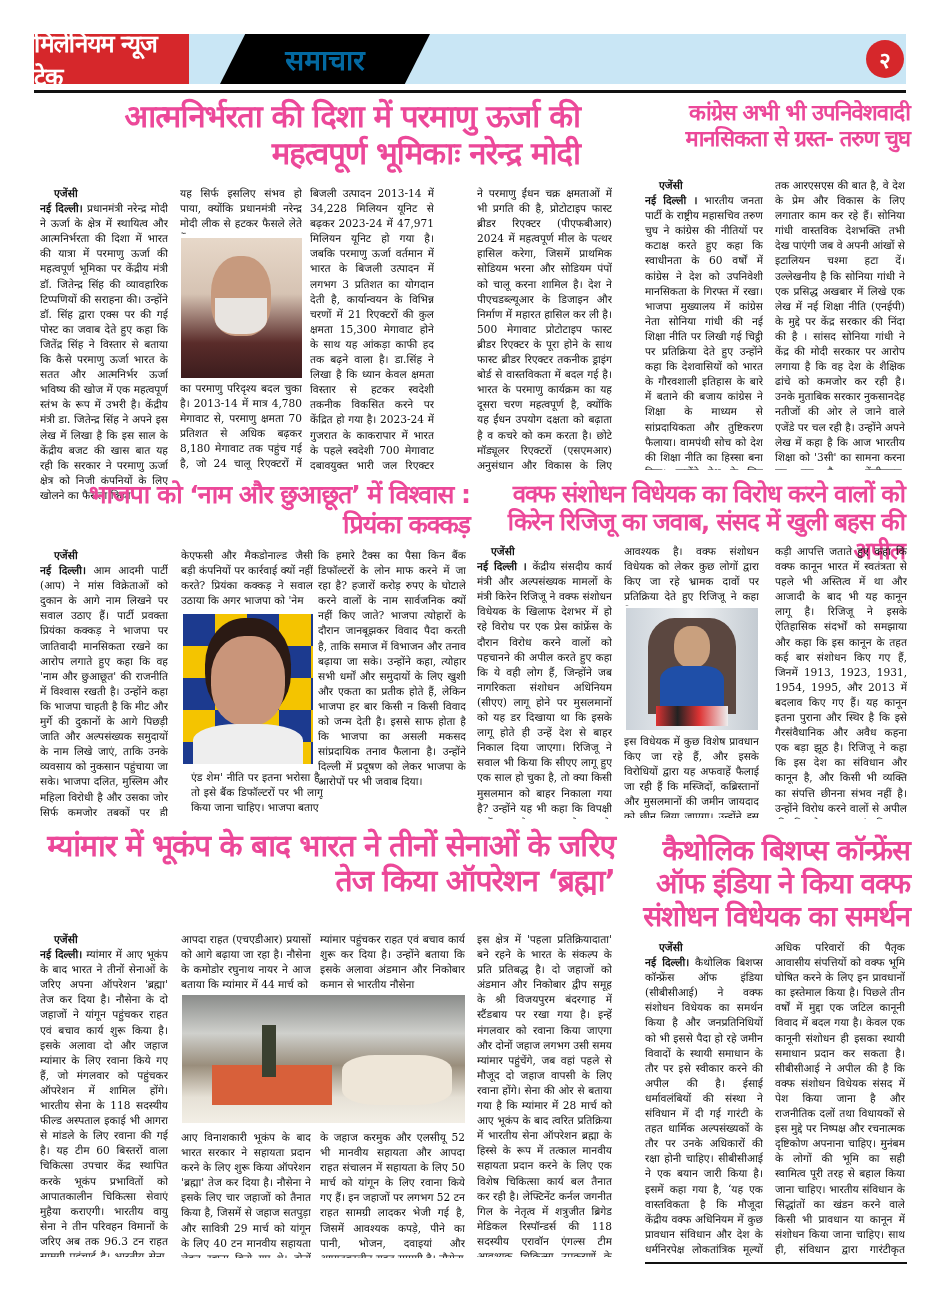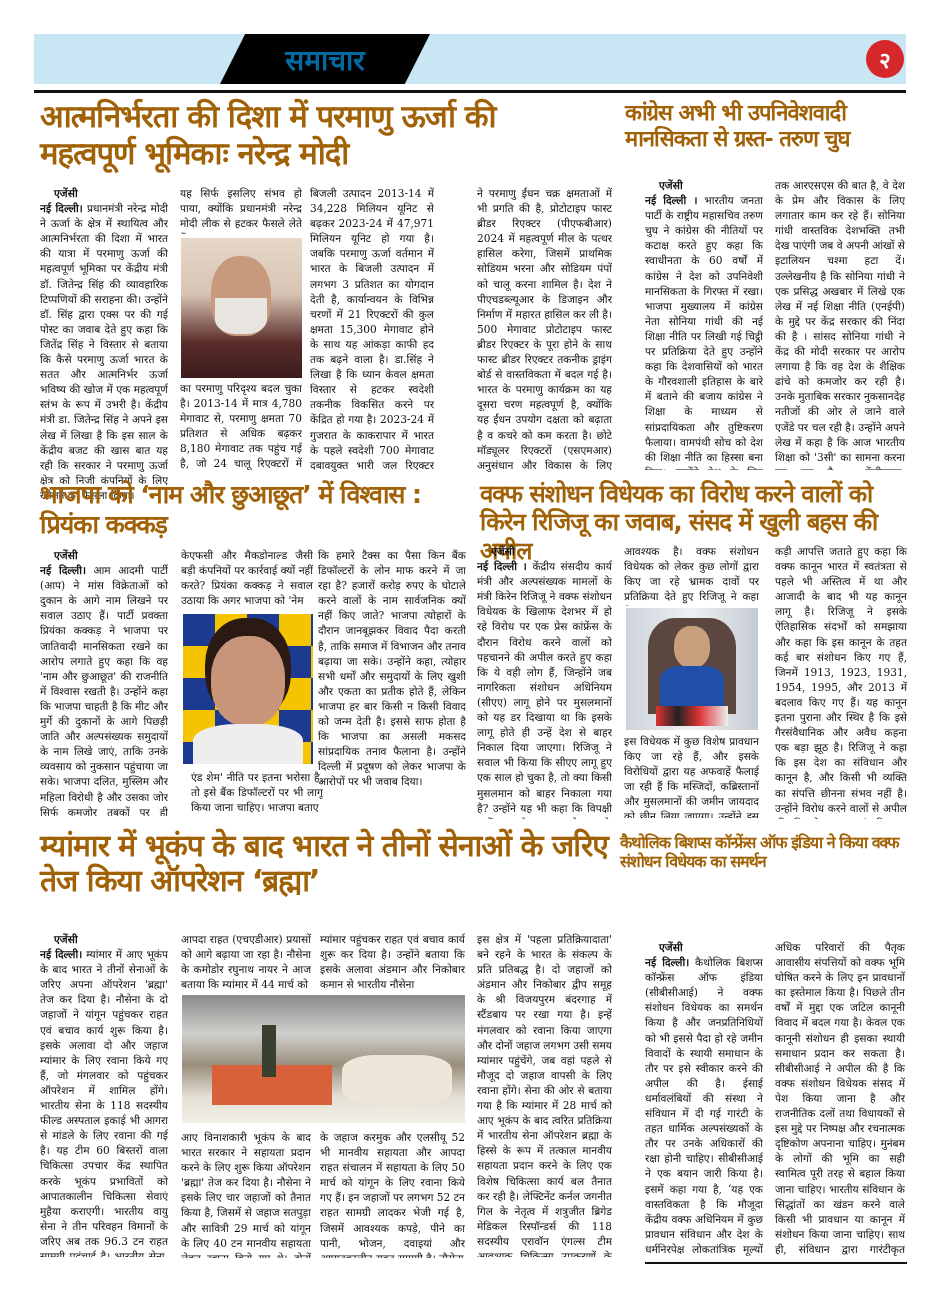--- a/index.html
+++ b/index.html
@@ -3,30 +3,31 @@
 <meta charset="utf-8">
 <style>
 *{box-sizing:border-box;margin:0;padding:0}
 body{width:945px;height:1296px;background:#fff;font-family:"DejaVu Serif",serif;color:#111;position:relative;overflow:hidden}
 .masthead{position:absolute;left:34px;top:34px;width:872px;height:50px;background:#c9e6f5;}
 .brand{position:absolute;left:0;top:0;width:155px;height:50px;background:#d6272b;color:#fff;font:bold 24px "DejaVu Sans",sans-serif;display:flex;align-items:center;justify-content:center;letter-spacing:-1px}
 .section{position:absolute;left:186px;top:0;width:210px;height:50px;background:#000;color:#0369a1;font:bold 28px "DejaVu Sans",sans-serif;display:flex;align-items:center;justify-content:center;clip-path:polygon(12% 0,100% 0,88% 100%,0 100%)}
 .dateline{position:absolute;left:632px;top:9px;width:192px;height:32px;background:#fff;font:15px "DejaVu Sans",sans-serif;display:flex;align-items:center;justify-content:center}
 .pagenum{position:absolute;left:832px;top:6px;width:38px;height:38px;border-radius:50%;background:#d6272b;color:#fff;font:bold 22px "DejaVu Sans",sans-serif;display:flex;align-items:center;justify-content:center}
 .rule{position:absolute;height:3px;background:#111}
-.hl{position:absolute;font-family:"DejaVu Sans",sans-serif;font-weight:bold;text-align:left;line-height:1.18;letter-spacing:-1px;color:#a16207}
+.hl{position:absolute;font-family:"DejaVu Sans",sans-serif;font-weight:bold;text-align:right;line-height:1.18;letter-spacing:-1px;color:#ec4899}
 .col{position:absolute;font-size:10.6px;line-height:15.1px;text-align:justify;overflow:hidden}
 .ag{font-weight:bold;display:block;padding-left:14px}
 .loc{font-weight:bold}
 .photo{position:absolute;overflow:hidden}
 </style>
 </head>
 <body>
 
 <div class="masthead">
+  <div class="brand">मिलेनियम न्यूज टेक</div>
   <div class="section">समाचार</div>
   <div class="pagenum">२</div>
 </div>
 <div class="rule" style="left:34px;top:90px;width:872px"></div>
 
 <div class="hl" style="left:40px;top:98px;width:540px;font-size:31px">आत्मनिर्भरता की दिशा में परमाणु ऊर्जा की महत्वपूर्ण भूमिकाः नरेन्द्र मोदी</div>
 <div class="col" style="left:40px;top:186px;width:128px">
   <span class="ag">एजेंसी</span>
   <span class="loc">नई दिल्ली।</span>
   <span>प्रधानमंत्री नरेन्द्र मोदी ने ऊर्जा के क्षेत्र में स्थायित्व और आत्मनिर्भरता की दिशा में भारत की यात्रा में परमाणु ऊर्जा की महत्वपूर्ण भूमिका पर केंद्रीय मंत्री डॉ. जितेन्द्र सिंह की व्यावहारिक टिप्पणियों की सराहना की। उन्होंने डॉ. सिंह द्वारा एक्स पर की गई पोस्ट का जवाब देते हुए कहा कि जितेंद्र सिंह ने विस्तार से बताया कि कैसे परमाणु ऊर्जा भारत के सतत और आत्मनिर्भर ऊर्जा भविष्य की खोज में एक महत्वपूर्ण स्तंभ के रूप में उभरी है। केंद्रीय मंत्री डा. जितेन्द्र सिंह ने अपने इस लेख में लिखा है कि इस साल के केंद्रीय बजट की खास बात यह रही कि सरकार ने परमाणु ऊर्जा क्षेत्र को निजी कंपनियों के लिए खोलने का फैसला किया।</span>
@@ -88,20 +89,20 @@
 <div class="col" style="left:320px;top:932px;width:145px;height:62px">म्यांमार पहुंचकर राहत एवं बचाव कार्य शुरू कर दिया है। उन्होंने बताया कि इसके अलावा अंडमान और निकोबार कमान से भारतीय नौसेना</div>
 <div class="photo" style="left:182px;top:995px;width:283px;height:128px;background:linear-gradient(180deg,#8a8c8a 0%,#cfd0cc 30%,#9a8e7c 55%,#e6e1d6 80%,#f3efe6 100%)">
   <div style="position:absolute;left:30px;top:70px;width:120px;height:40px;background:#d8603a"></div>
   <div style="position:absolute;left:160px;top:60px;width:110px;height:50px;background:#eee6d8;border-radius:30%"></div>
   <div style="position:absolute;left:80px;top:30px;width:14px;height:52px;background:#3a4030"></div>
 </div>
 <div class="col" style="left:181px;top:1130px;width:130px;height:128px">आए विनाशकारी भूकंप के बाद भारत सरकार ने सहायता प्रदान करने के लिए शुरू किया ऑपरेशन 'ब्रह्मा' तेज कर दिया है। नौसेना ने इसके लिए चार जहाजों को तैनात किया है, जिसमें से जहाज सतपुड़ा और सावित्री 29 मार्च को यांगून के लिए 40 टन मानवीय सहायता लेकर रवाना किये गए थे। दोनों जहाजों ने</div>
 <div class="col" style="left:320px;top:1130px;width:145px;height:128px">के जहाज करमुक और एलसीयू 52 भी मानवीय सहायता और आपदा राहत संचालन में सहायता के लिए 50 मार्च को यांगून के लिए रवाना किये गए हैं। इन जहाजों पर लगभग 52 टन राहत सामग्री लादकर भेजी गई है, जिसमें आवश्यक कपड़े, पीने का पानी, भोजन, दवाइयां और आपातकालीन राहत सामग्री है। नौसेना</div>
 <div class="col" style="left:477px;top:932px;width:135px;height:325px">इस क्षेत्र में 'पहला प्रतिक्रियादाता' बने रहने के भारत के संकल्प के प्रति प्रतिबद्ध है। दो जहाजों को अंडमान और निकोबार द्वीप समूह के श्री विजयपुरम बंदरगाह में स्टैंडबाय पर रखा गया है। इन्हें मंगलवार को रवाना किया जाएगा और दोनों जहाज लगभग उसी समय म्यांमार पहुंचेंगे, जब वहां पहले से मौजूद दो जहाज वापसी के लिए रवाना होंगे। सेना की ओर से बताया गया है कि म्यांमार में 28 मार्च को आए भूकंप के बाद त्वरित प्रतिक्रिया में भारतीय सेना ऑपरेशन ब्रह्मा के हिस्से के रूप में तत्काल मानवीय सहायता प्रदान करने के लिए एक विशेष चिकित्सा कार्य बल तैनात कर रही है। लेफ्टिनेंट कर्नल जगनीत गिल के नेतृत्व में शत्रुजीत ब्रिगेड मेडिकल रिस्पॉन्डर्स की 118 सदस्यीय एरावॉन एंगल्स टीम आवश्यक चिकित्सा उपकरणों के साथ आगरा से मांडले के लिए रवाना हो चुकी है।</div>
 
-<div class="hl" style="left:620px;top:834px;width:290px;font-size:16px">कैथोलिक बिशप्स कॉन्फ्रेंस ऑफ इंडिया ने किया वक्फ संशोधन विधेयक का समर्थन</div>
+<div class="hl" style="left:620px;top:834px;width:290px;font-size:28px">कैथोलिक बिशप्स कॉन्फ्रेंस ऑफ इंडिया ने किया वक्फ संशोधन विधेयक का समर्थन</div>
 <div class="col" style="left:645px;top:940px;width:118px;height:318px">
   <span class="ag">एजेंसी</span>
   <span class="loc">नई दिल्ली।</span>
   <span>कैथोलिक बिशप्स कॉन्फ्रेंस ऑफ इंडिया (सीबीसीआई) ने वक्फ संशोधन विधेयक का समर्थन किया है और जनप्रतिनिधियों को भी इससे पैदा हो रहे जमीन विवादों के स्थायी समाधान के तौर पर इसे स्वीकार करने की अपील की है। ईसाई धर्मावलंबियों की संस्था ने संविधान में दी गई गारंटी के तहत धार्मिक अल्पसंख्यकों के तौर पर उनके अधिकारों की रक्षा होनी चाहिए। सीबीसीआई ने एक बयान जारी किया है। इसमें कहा गया है, ‘यह एक वास्तविकता है कि मौजूदा केंद्रीय वक्फ अधिनियम में कुछ प्रावधान संविधान और देश के धर्मनिरपेक्ष लोकतांत्रिक मूल्यों के साथ असंगत हैं। उदाहरण देते हुए अल्पसंख्यक ईसाइयों की इस संस्था ने कहा कि केरल में वक्फ बोर्ड ने मुनंबम क्षेत्र में 600 से</span>
 </div>
 <div class="col" style="left:775px;top:940px;width:130px;height:318px">अधिक परिवारों की पैतृक आवासीय संपत्तियों को वक्फ भूमि घोषित करने के लिए इन प्रावधानों का इस्तेमाल किया है। पिछले तीन वर्षों में मुद्दा एक जटिल कानूनी विवाद में बदल गया है। केवल एक कानूनी संशोधन ही इसका स्थायी समाधान प्रदान कर सकता है। सीबीसीआई ने अपील की है कि वक्फ संशोधन विधेयक संसद में पेश किया जाना है और राजनीतिक दलों तथा विधायकों से इस मुद्दे पर निष्पक्ष और रचनात्मक दृष्टिकोण अपनाना चाहिए। मुनंबम के लोगों की भूमि का सही स्वामित्व पूरी तरह से बहाल किया जाना चाहिए। भारतीय संविधान के सिद्धांतों का खंडन करने वाले किसी भी प्रावधान या कानून में संशोधन किया जाना चाहिए। साथ ही, संविधान द्वारा गारंटीकृत धार्मिक अल्पसंख्यकों के अधिकारों की रक्षा की जानी चाहिए।</div>
 <div class="rule" style="left:645px;top:1262px;width:262px;height:2px"></div>
 
 </body></html>

